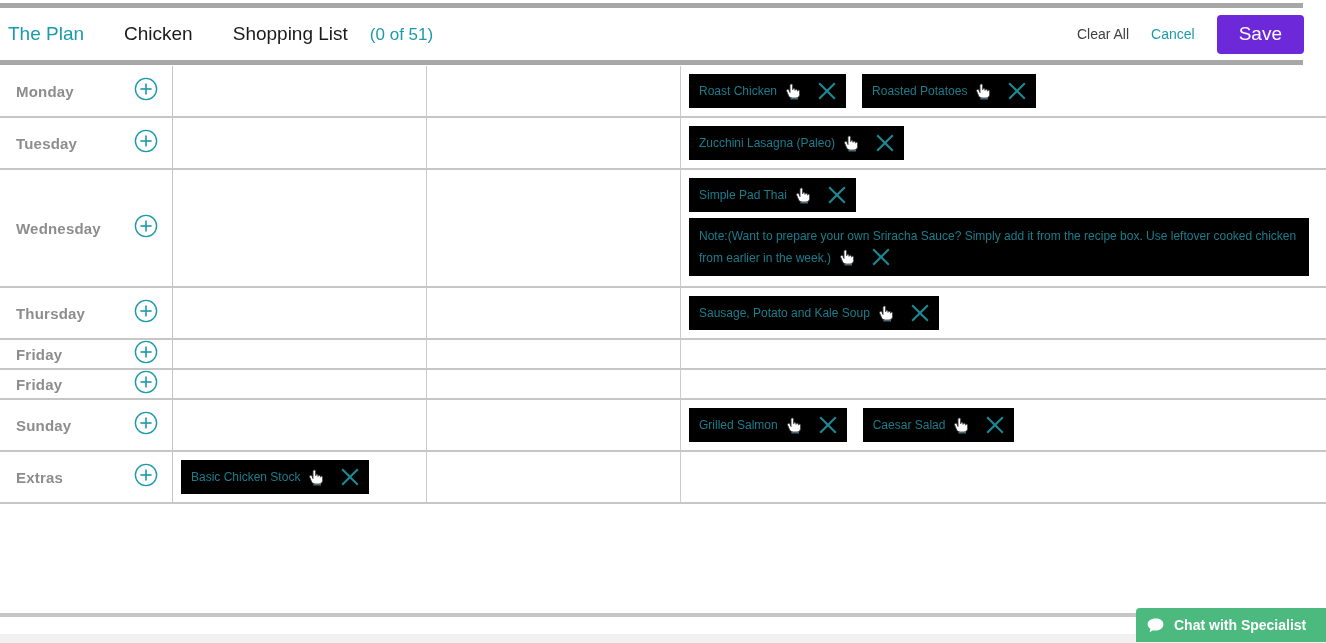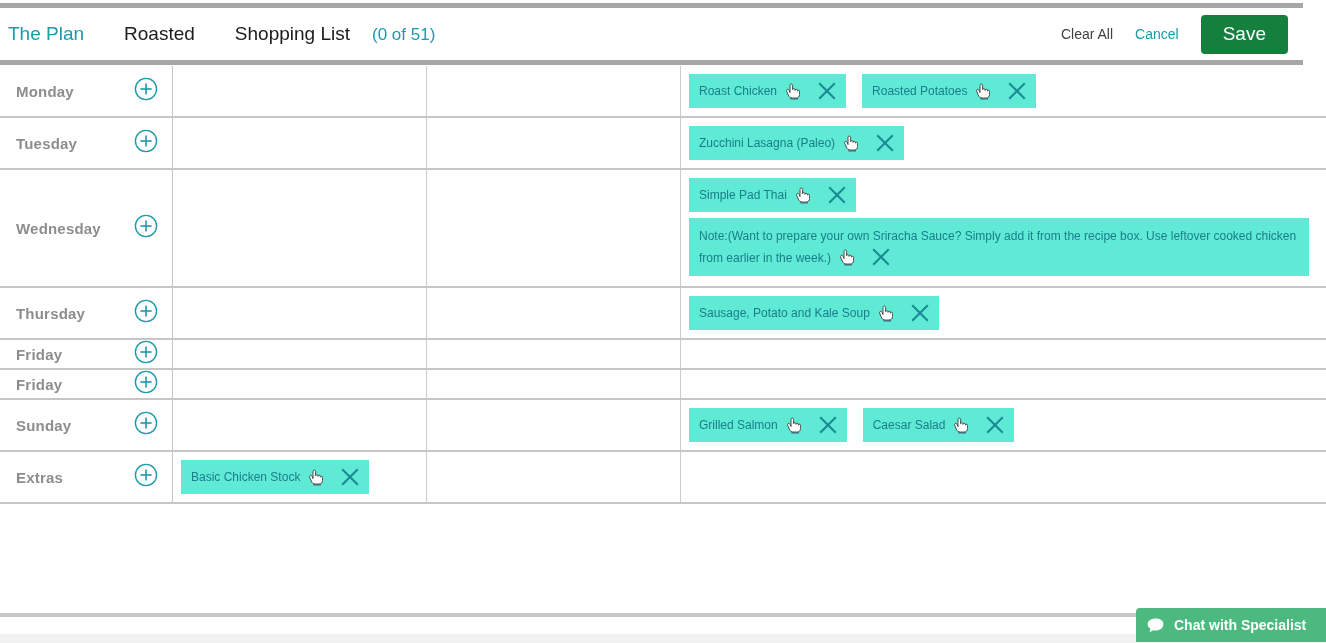--- a/index.html
+++ b/index.html
@@ -66,34 +66,34 @@
   .count {
     font-size: 17px;
     color: #1b9aaa;
     white-space: nowrap;
     cursor: pointer;
   }
   .nav-right {
     margin-left: auto;
     display: flex;
     align-items: center;
-    padding-right: 38px;
+    padding-right: 22px;
   }
   .link-btn {
     font-size: 14px;
     color: #404040;
     margin-right: 22px;
     cursor: pointer;
     white-space: nowrap;
   }
   .link-btn.teal {
     color: #1b9aaa;
   }
   .save-btn {
-    background: #15803d;
+    background: #6d28d9;
     color: #ffffff;
     font-size: 19px;
     padding: 9px 22px 11px;
     border: none;
     border-radius: 4px;
     cursor: pointer;
     font-family: "Liberation Sans", sans-serif;
     line-height: 1;
   }
 
@@ -164,21 +164,21 @@
   
   .chip-row {
     display: flex;
     flex-wrap: wrap;
     align-items: center;
     padding: 6px 0;
   }
   .chip {
     display: inline-flex;
     align-items: center;
-    background: #5eead4;
+    background: #000000;
     margin: 2px 8px 2px 8px;
     padding: 6px 8px 6px 10px;
     cursor: pointer;
     max-width: 100%;
   }
   .chip-text {
     font-size: 12px;
     color: #1b7d8c;
     line-height: 20px;
     white-space: nowrap;
@@ -263,21 +263,21 @@
   }
 </style>
 </head>
 <body>
 
 <div class="top-rule"></div>
 
 <div class="header">
   <div class="nav-left">
     <span class="nav-item accent">The Plan</span>
-    <span class="nav-item">Roasted</span>
+    <span class="nav-item">Chicken</span>
     <span class="nav-item shopping">Shopping List</span>
     <span class="count">(0 of 51)</span>
   </div>
   <div class="nav-right">
     <span class="link-btn">Clear All</span>
     <span class="link-btn teal">Cancel</span>
     <button class="save-btn">Save</button>
   </div>
 </div>
 

